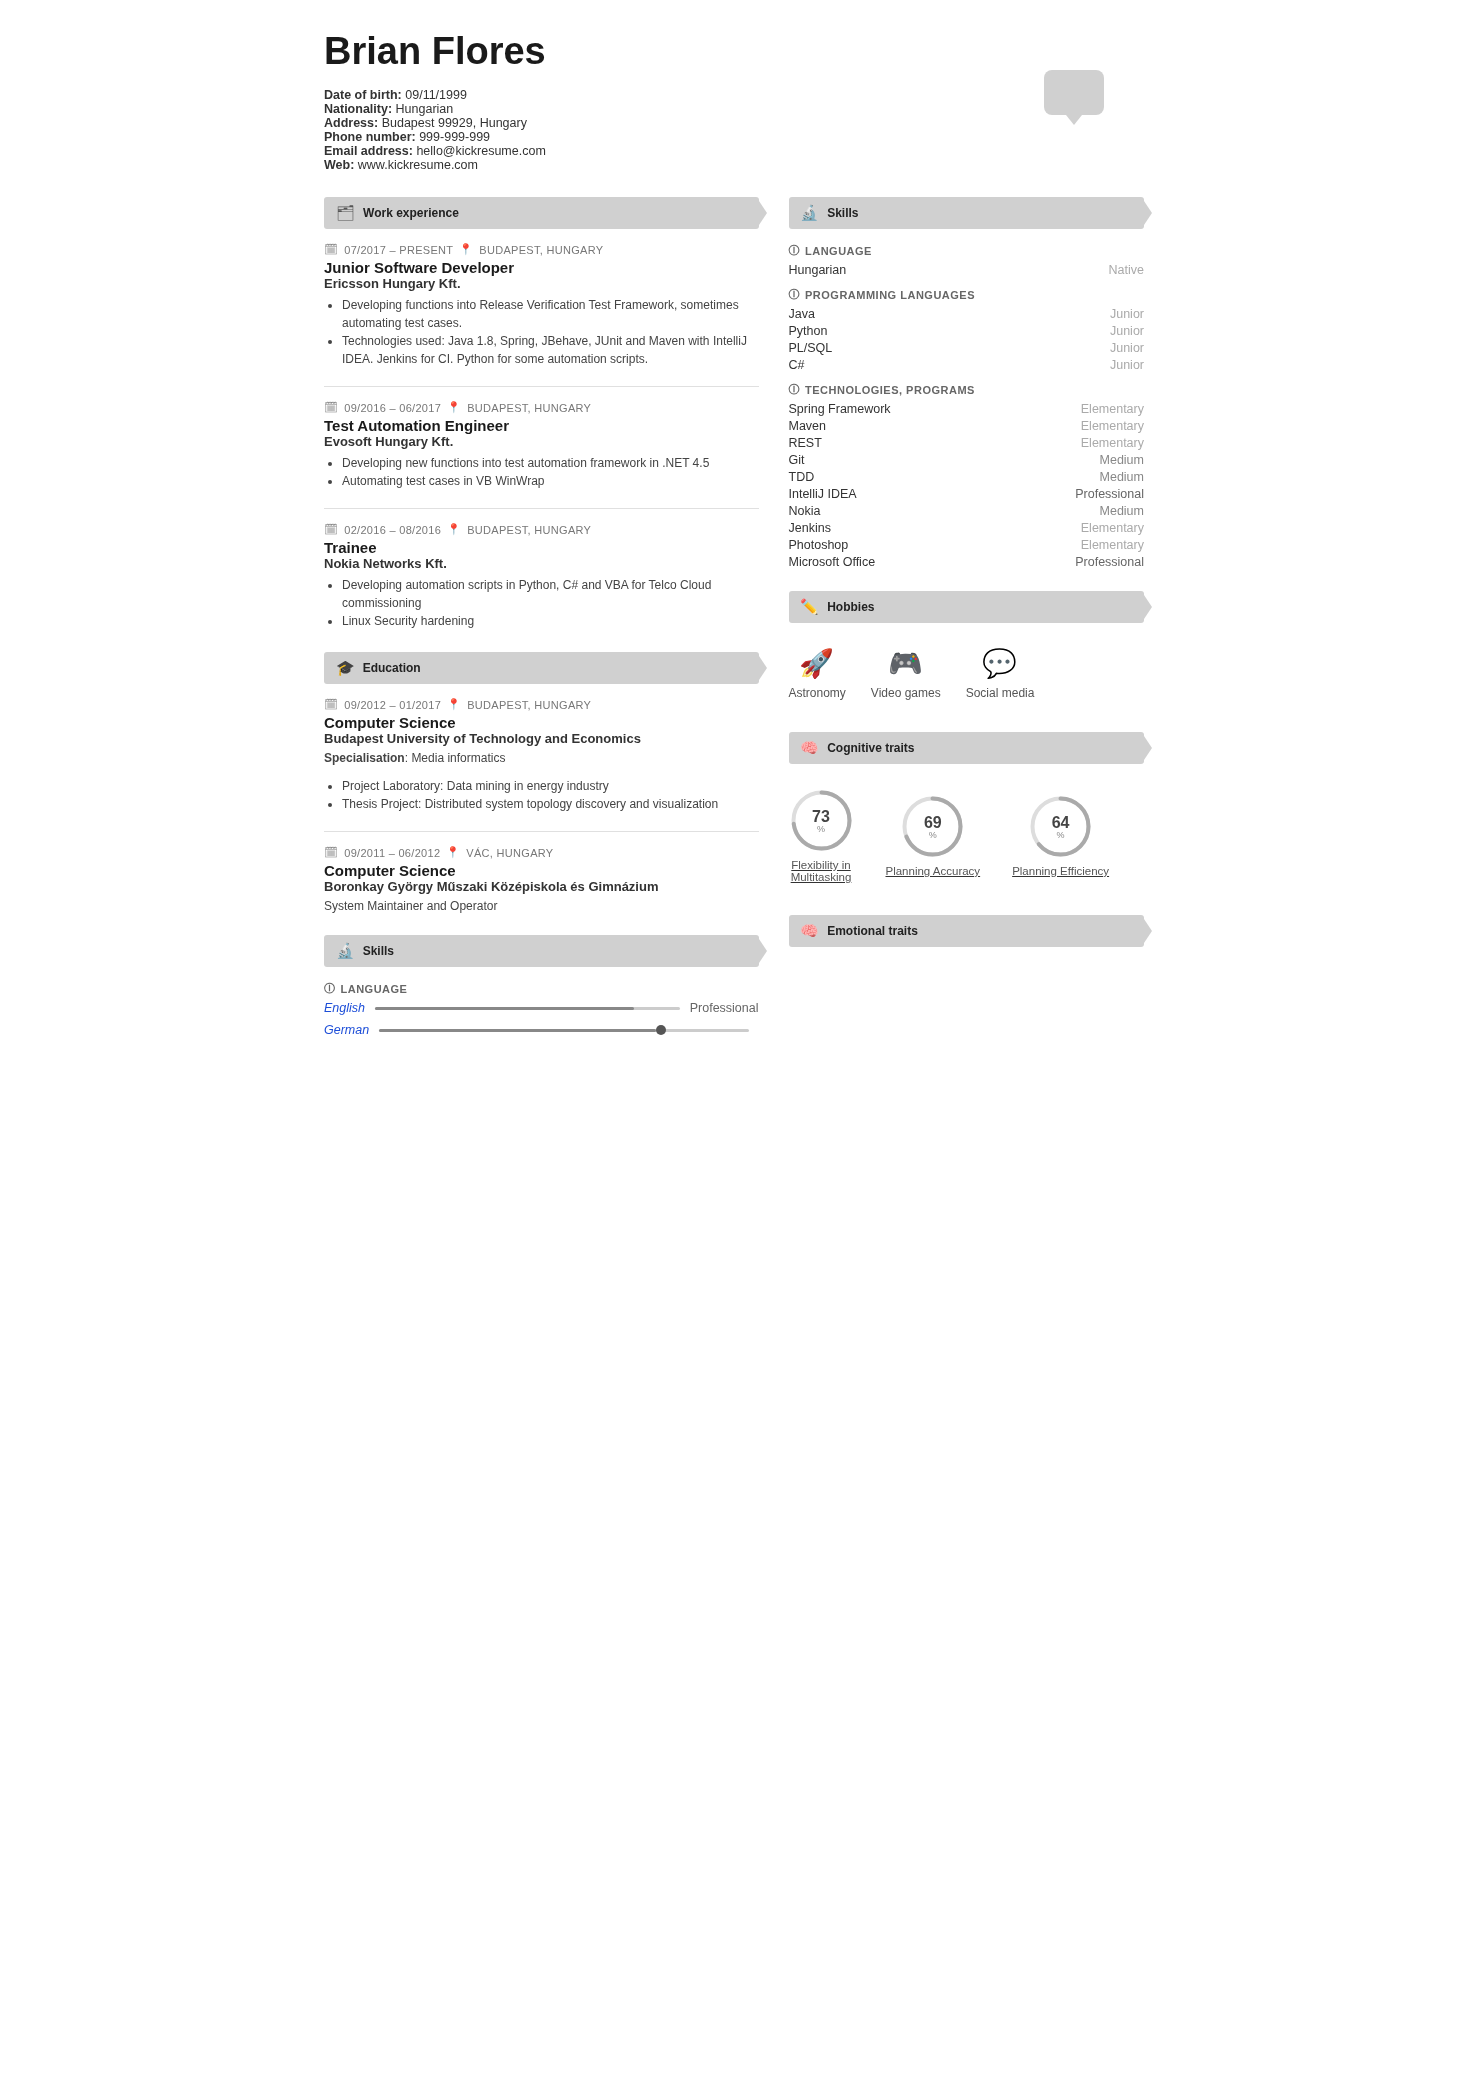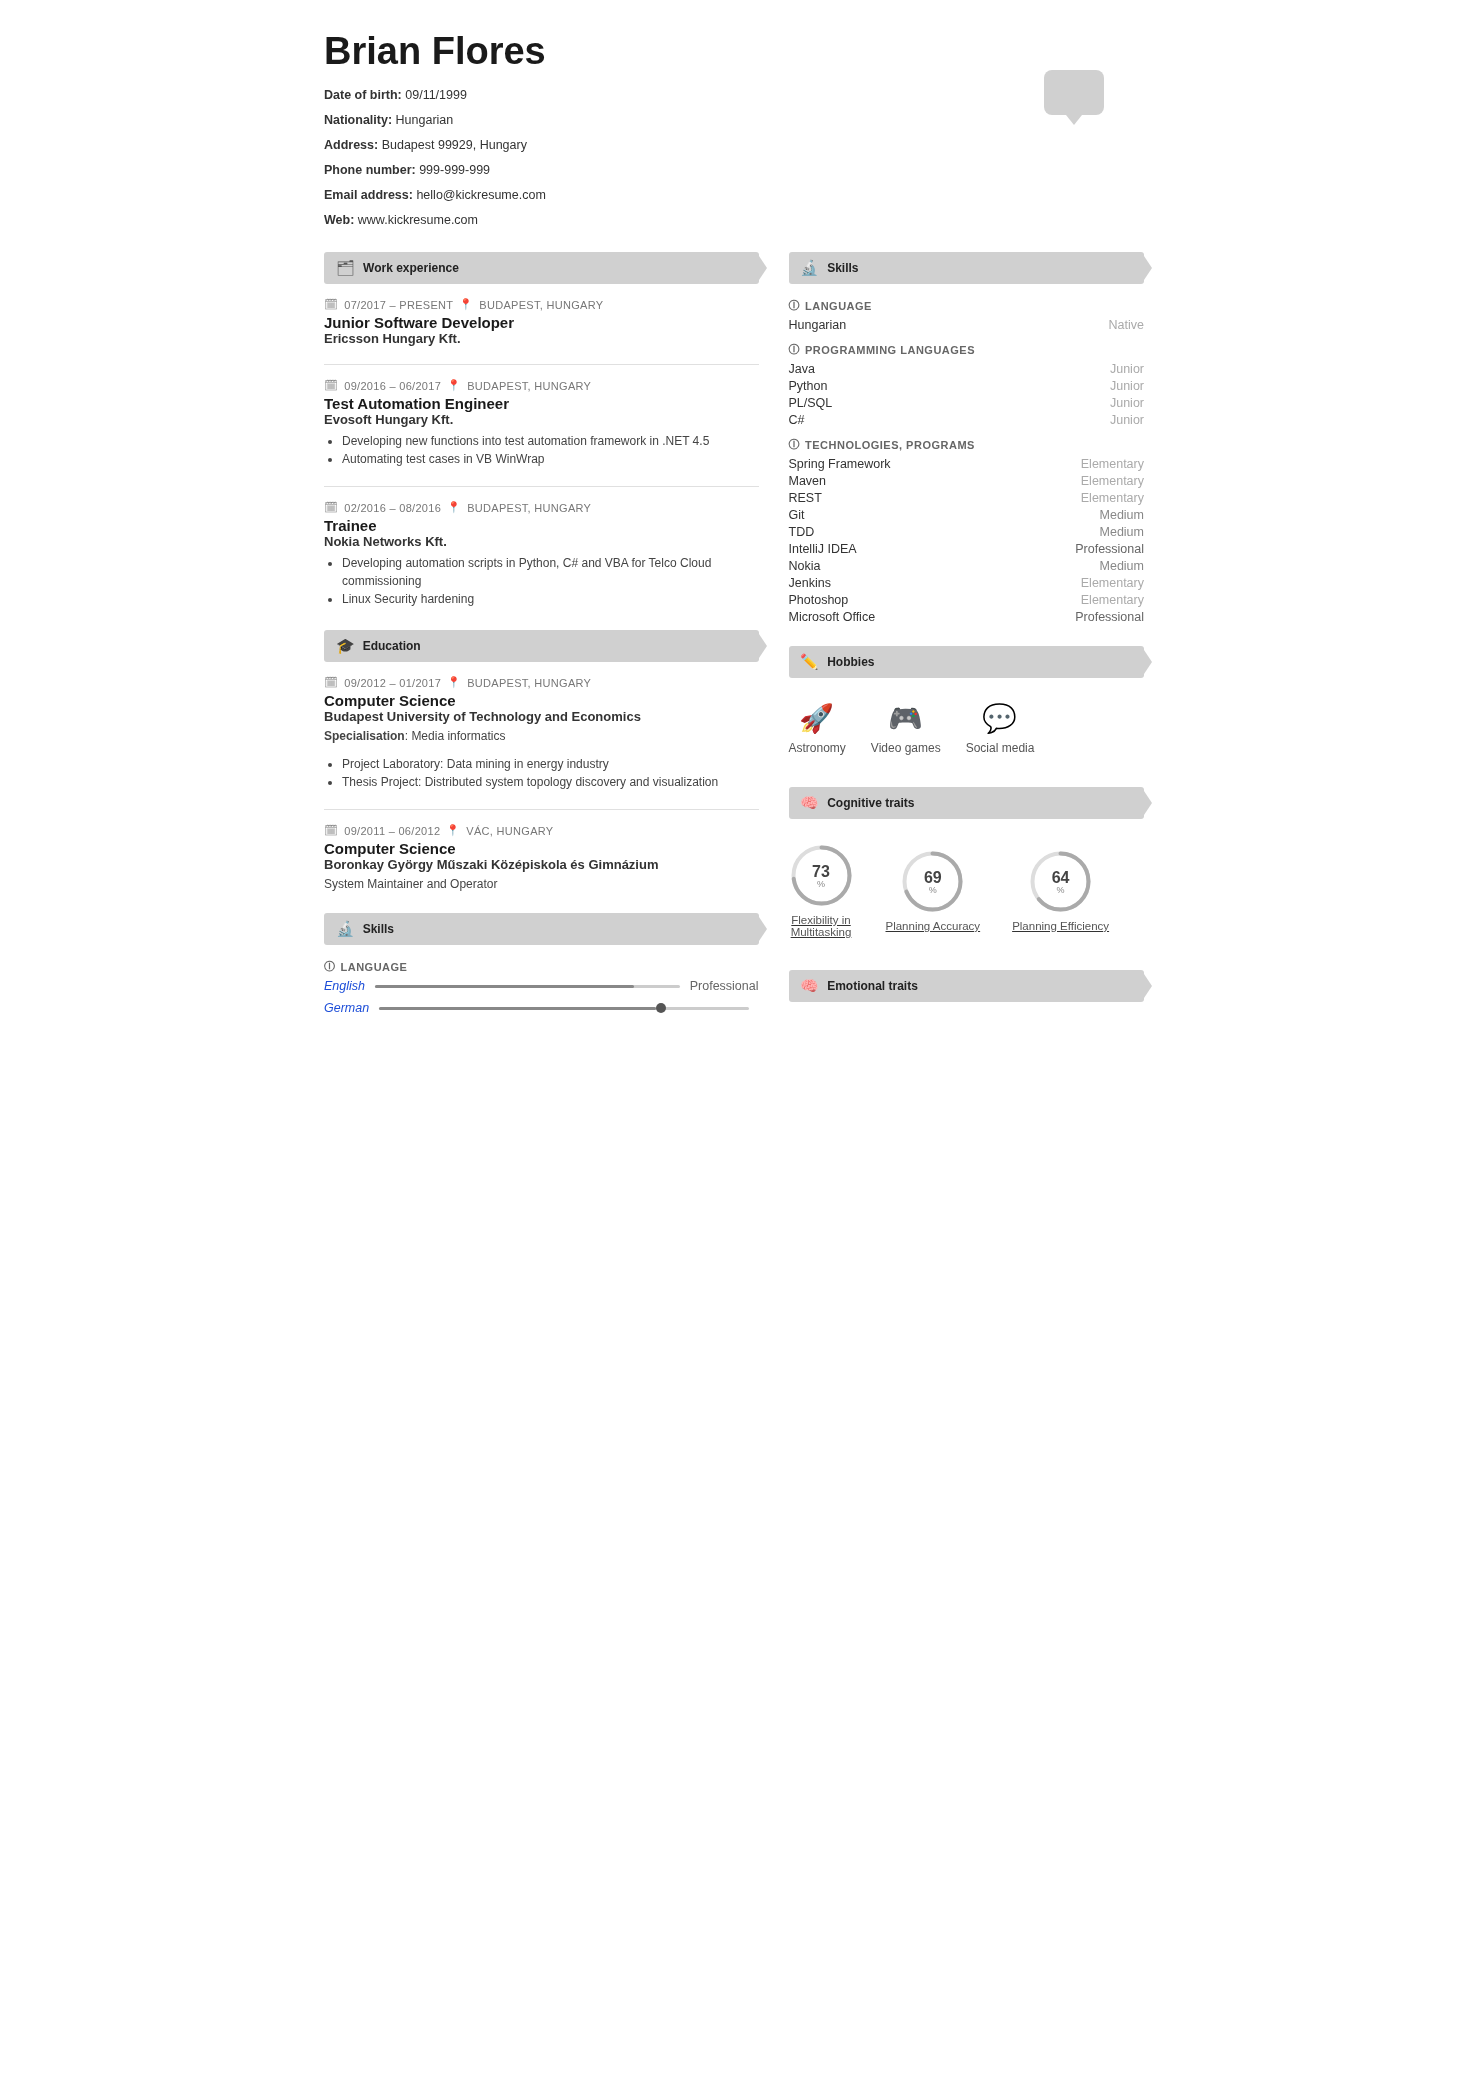--- a/index.html
+++ b/index.html
@@ -16,21 +16,21 @@
     
     .header-name {
       font-size: 38px;
       font-weight: bold;
       color: #1a1a1a;
       margin-bottom: 15px;
     }
     .header-info {
       display: flex;
       flex-direction: column;
-      gap: 11px;
+      gap: 0;
       margin-bottom: 25px;
     }
     .header-info-row {
       font-size: 12.5px;
     }
     .header-info-row strong {
       font-weight: bold;
     }
 
     
@@ -332,20 +332,24 @@
 
       <div class="entry">
         <div class="entry-meta">
           <span class="calendar-icon">🗓</span>
           <span>07/2017 – PRESENT</span>
           <span class="location-icon">📍</span>
           <span>BUDAPEST, HUNGARY</span>
         </div>
         <div class="entry-title">Junior Software Developer</div>
         <div class="entry-company">Ericsson Hungary Kft.</div>
+        <ul class="entry-bullets">
+          <li>Developing functions into Release Verification Test Framework, sometimes automating test cases.</li>
+          <li>Technologies used: Java 1.8, Spring, JBehave, JUnit and Maven with IntelliJ IDEA. Jenkins for CI. Python for some automation scripts.</li>
+        </ul>
       </div>
 
       <hr class="entry-divider">
 
       <div class="entry">
         <div class="entry-meta">
           <span class="calendar-icon">🗓</span>
           <span>09/2016 – 06/2017</span>
           <span class="location-icon">📍</span>
           <span>BUDAPEST, HUNGARY</span>

